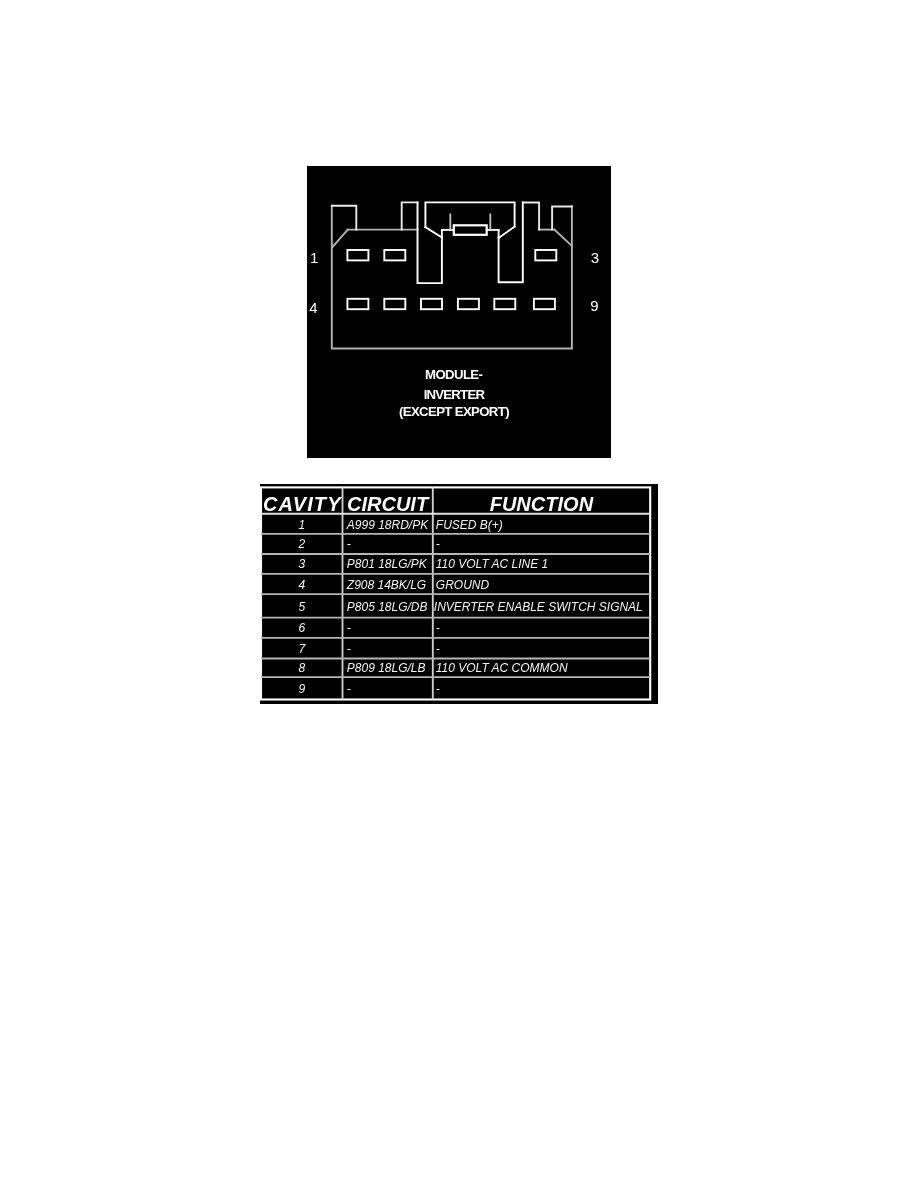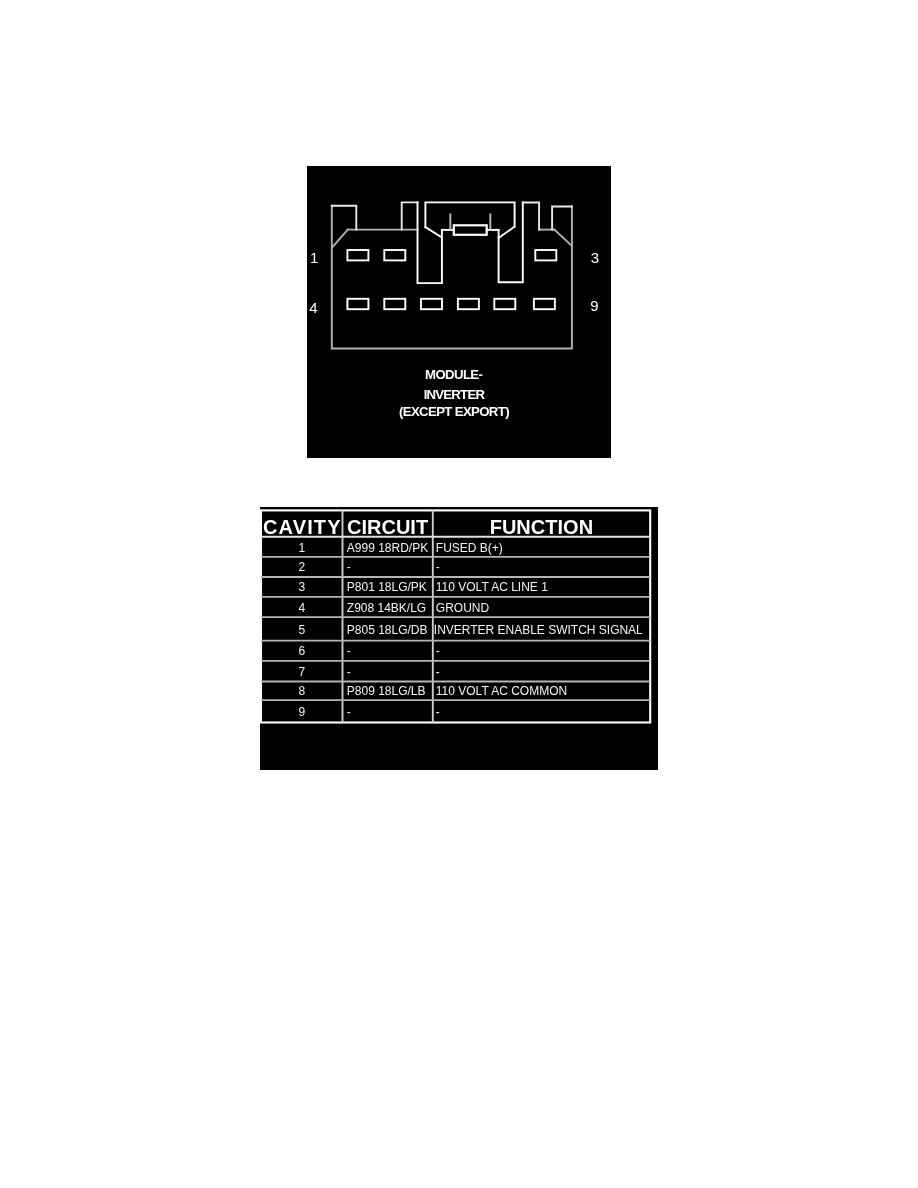--- a/index.html
+++ b/index.html
@@ -90,21 +90,21 @@
   <text x="287.5" y="144.5" fill="#ffffff" font-size="15" text-anchor="middle">9</text>
 
   <text x="147" y="213.2" fill="#ffffff" font-size="13.2" font-weight="bold" text-anchor="middle" textLength="57.8">MODULE-</text>
 
   <text x="147.3" y="233.2" fill="#ffffff" font-size="13.2" font-weight="bold" text-anchor="middle" textLength="61.3">INVERTER</text>
 
   <text x="147.3" y="250.2" fill="#ffffff" font-size="13.2" font-weight="bold" text-anchor="middle" textLength="110.6">(EXCEPT EXPORT)</text>
 </svg>
 </div>
 
-<div class="abs" style="left:260px;top:507px;width:398px;height:263px;background:#000;">
+<div class="abs" style="left:260px;top:484px;width:398px;height:220px;background:#000;font-style:italic;">
 <svg width="398" height="220" viewBox="0 0 398 220" xmlns="http://www.w3.org/2000/svg" style="position:absolute;left:0;top:0;">
 
   <rect x="1" y="3.4" width="389.2" height="212.1" fill="none" stroke="#ffffff" stroke-width="2.1"></rect>
 
   <path d="M82.5 3.4 L82.5 215.5" stroke="#cccccc" stroke-width="1.9" fill="none"></path>
 
   <path d="M172.8 3.4 L172.8 215.5" stroke="#cccccc" stroke-width="1.9" fill="none"></path>
 
   <path d="M1 29.7 L390.2 29.7" stroke="#e0e0e0" stroke-width="1.9" fill="none"></path>
 

